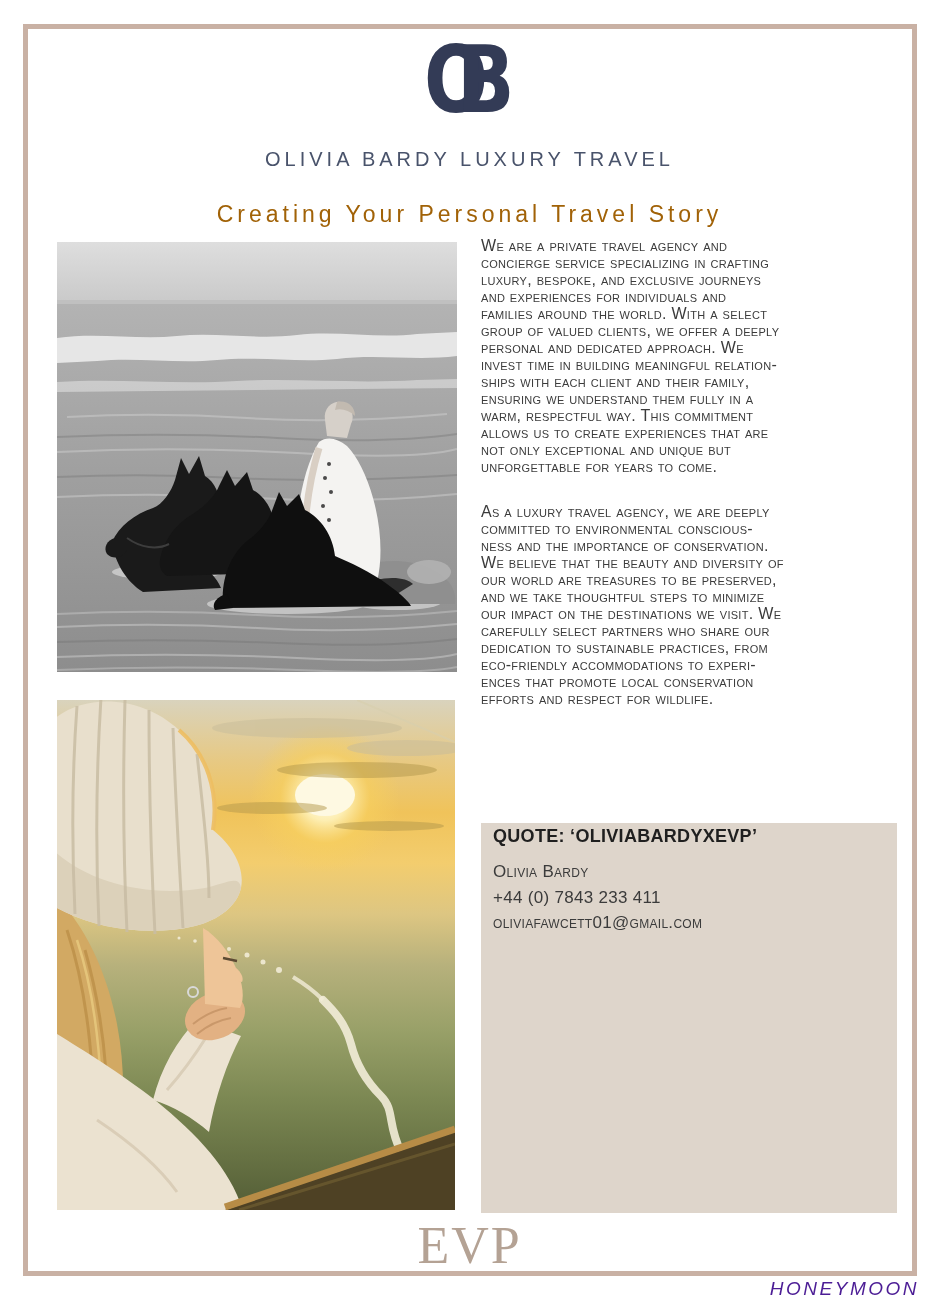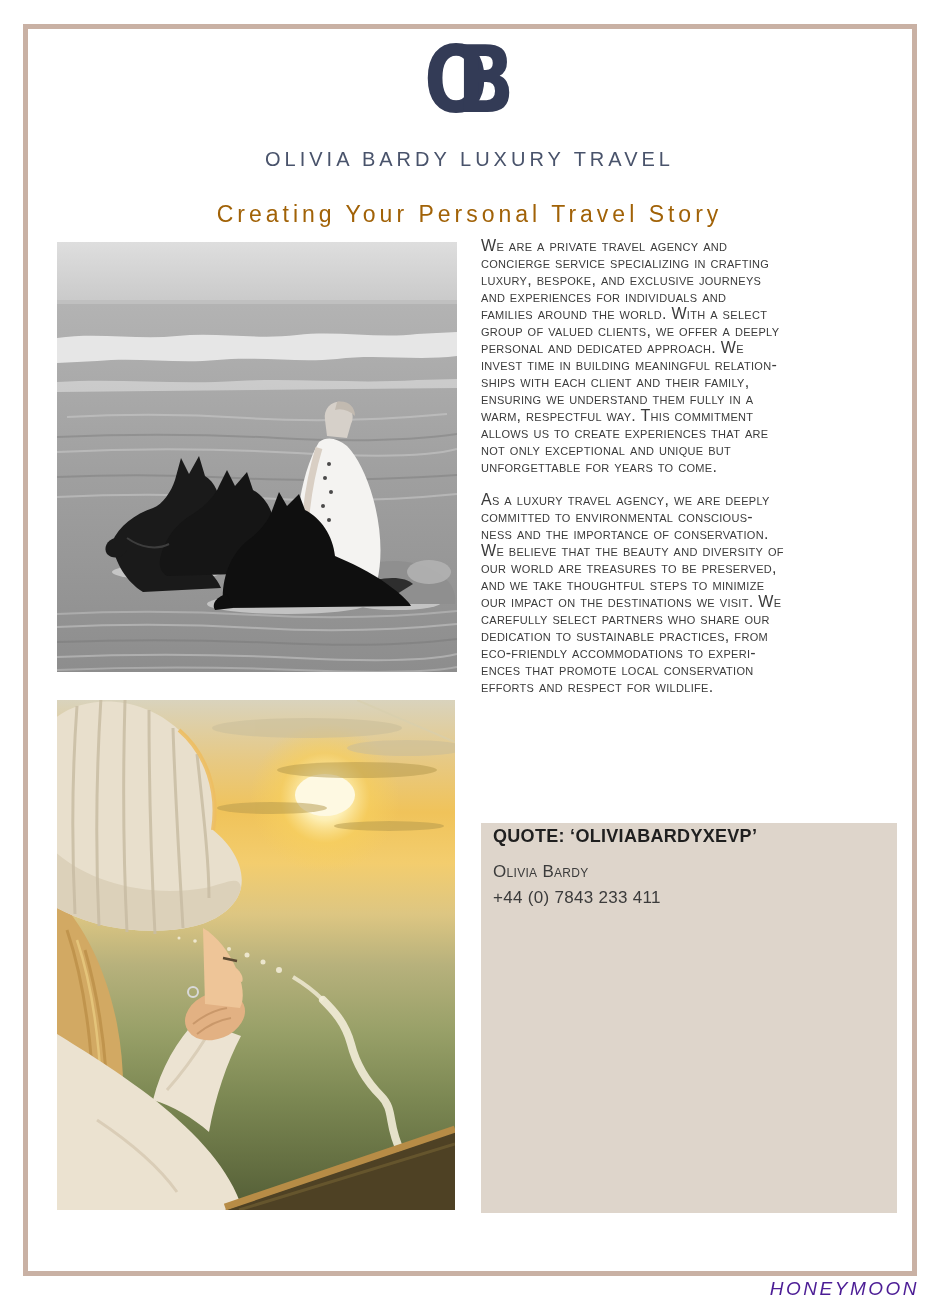--- a/index.html
+++ b/index.html
@@ -32,21 +32,21 @@
   
   .photo1 { position:absolute; left:57px; top:242px; width:400px; height:430px; }
   .photo2 { position:absolute; left:57px; top:700px; width:398px; height:510px; }
   .photo1 svg, .photo2 svg { display:block; width:100%; height:100%; }
   
   .about { position:absolute; left:481px; top:237px; width:436px; color:#3b3b3b; }
   .about p {
     font-variant:small-caps; font-size:16px; line-height:17px;
     letter-spacing:0.3px; white-space:pre;
   }
-  .about p + p { margin-top:16px; }
+  .about p + p { margin-top:28px; }
   
   .quote-box {
     position:absolute; left:481px; top:823px; width:416px; height:390px;
     background:#ded5cb; padding:3px 12px;
   }
   .q-heading { font-weight:bold; font-size:18px; letter-spacing:0.3px; color:#1f1f1f; }
   .contact {
     margin-top:12px; font-variant:small-caps; font-size:17px;
     line-height:25.5px; letter-spacing:0.3px; color:#3b3b3b;
   }
@@ -267,18 +267,20 @@
 eco-friendly accommodations to experi-
 ences that promote local conservation
 efforts and respect for wildlife.</p>
   </section>
 
   <aside class="quote-box">
     <div class="q-heading">QUOTE: ‘OLIVIABARDYXEVP’</div>
     <div class="contact">
       <div>Olivia Bardy</div>
       <div>+44 (0) 7843 233 411</div>
+      <div>oliviafawcett01@gmail.com</div>
     </div>
   </aside>
 
+  <div class="evp">EVP</div>
   <div class="honeymoon">HONEYMOON</div>
 
 </div>
 
 </body></html>

